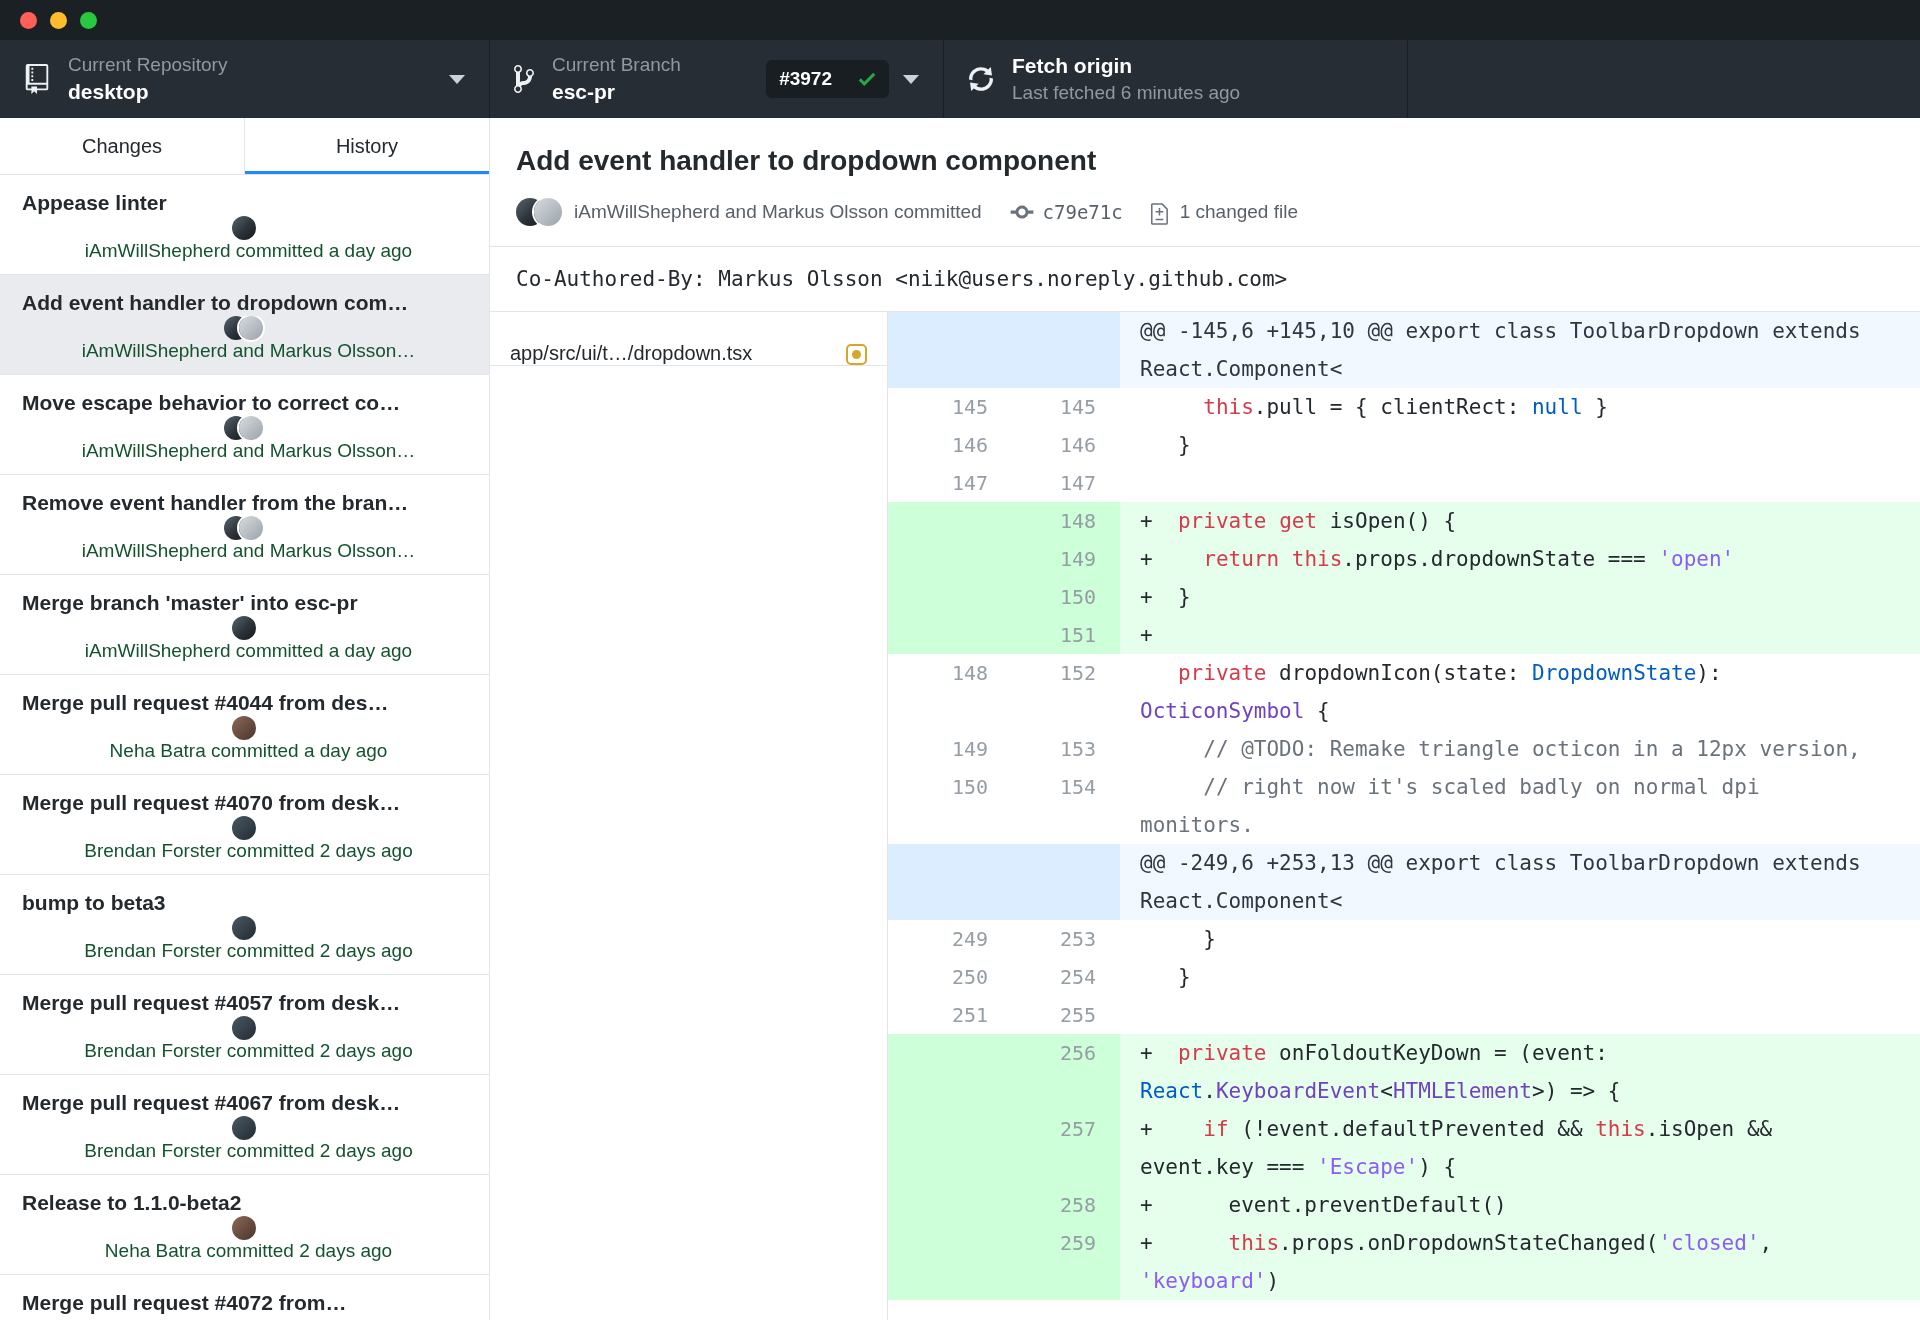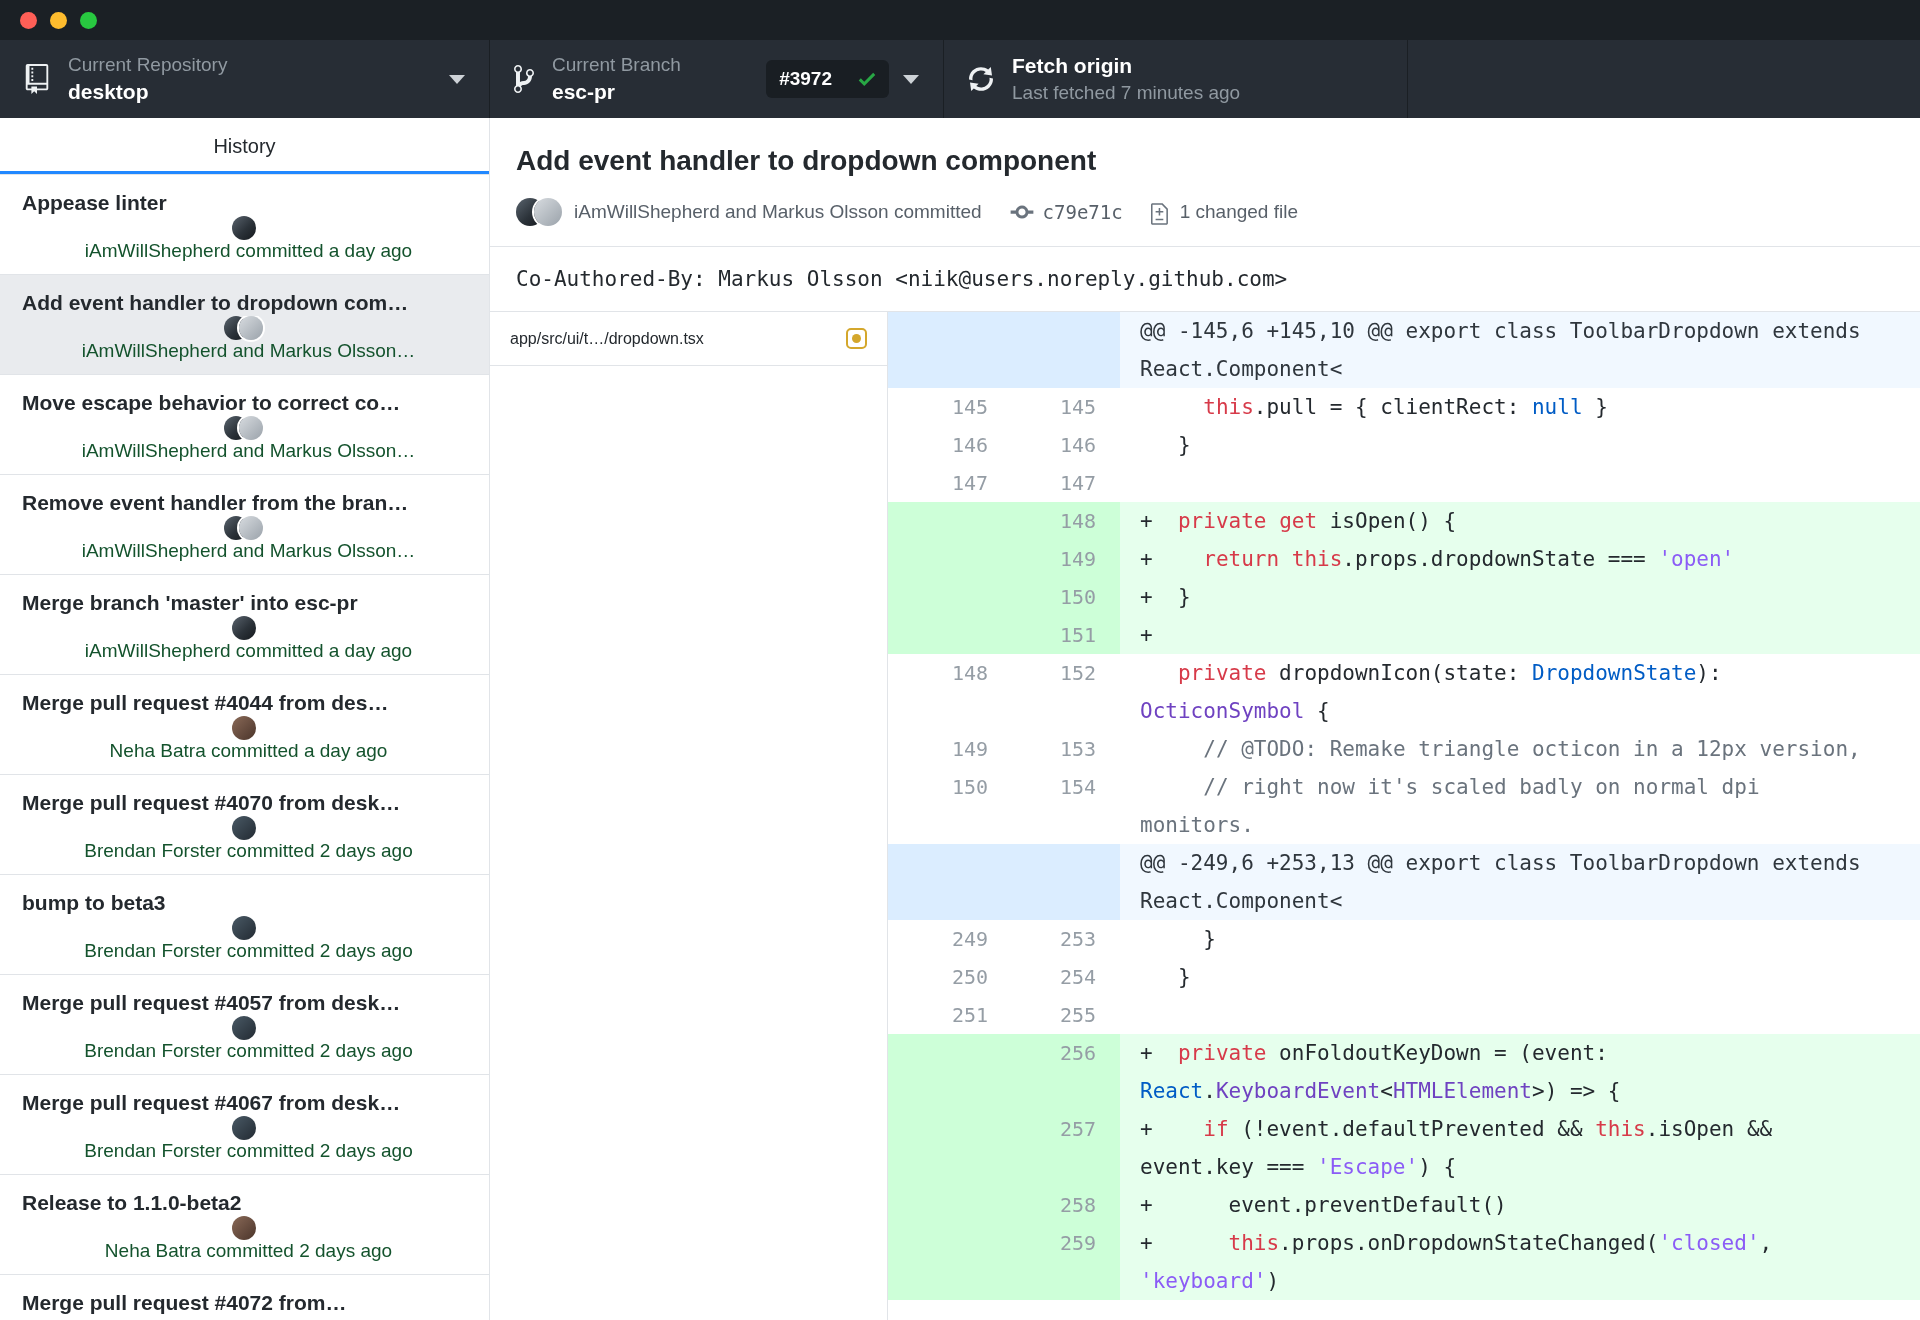--- a/index.html
+++ b/index.html
@@ -61,21 +61,21 @@
   .meta .avatar{width:28px;height:28px;}
   .meta .avs .avatar + .avatar{margin-left:-10px;box-shadow:0 0 0 2px #fff;}
   .meta-byline{margin-left:12px;}
   .meta-icon{display:flex;margin-left:28px;margin-right:9px;}
   .sha{font-family:"DejaVu Sans Mono","Liberation Mono",monospace;font-size:19px;color:#586069;}
   .commit-desc{padding:20px 26px;font-family:"DejaVu Sans Mono","Liberation Mono",monospace;font-size:21px;color:#24292e;flex:0 0 auto;white-space:pre;overflow:hidden;}
 
   
   .diff-wrap{flex:1;display:flex;min-height:0;border-top:1px solid #e1e4e8;}
   .file-panel{width:398px;flex:0 0 auto;box-sizing:border-box;border-right:1px solid #e1e4e8;background:#fff;}
-  .file-row{height:54px;display:flex;align-items:center;padding:0 20px;border-bottom:1px solid #e1e4e8;font-size:16px;color:#24292e;box-sizing:border-box;}
+  .file-row{height:54px;display:flex;align-items:flex-end;padding:0 20px;border-bottom:1px solid #e1e4e8;font-size:20px;color:#24292e;box-sizing:border-box;}
   .file-path{flex:1;white-space:nowrap;overflow:hidden;text-overflow:ellipsis;}
   .status-modified{width:17px;height:17px;border:2px solid #d4a72c;border-radius:5px;position:relative;margin-left:12px;flex:0 0 auto;}
   .status-modified::after{content:"";position:absolute;left:4px;top:4px;width:9px;height:9px;border-radius:50%;background:#d4a72c;}
 
   .diff{flex:1;min-width:0;overflow:hidden;font-family:"DejaVu Sans Mono","Liberation Mono",monospace;font-size:21px;line-height:38px;}
   .diff-row{display:flex;}
   .gut{width:120px;flex:0 0 auto;box-sizing:border-box;text-align:right;padding-right:20px;color:#959da5;font-size:20px;line-height:38px;}
   .gut.new{width:112px;padding-right:24px;}
   .code{flex:1;min-width:0;box-sizing:border-box;padding:0 55px 0 20px;white-space:pre-wrap;overflow-wrap:anywhere;color:#24292e;min-height:38px;}
   .diff-row.add .gut{background:#cdffd8;}
@@ -133,29 +133,30 @@
     </div>
 
     <div class="tb-section fetch">
       <span class="tb-icon">
         <svg width="26" height="32" viewBox="0 0 12 16">
             <path fill="#eef1f3" d="M10.24 7.4a4.15 4.15 0 0 1-1.2 3.6 4.346 4.346 0 0 1-5.41.54L4.8 10.4.5 9.8l.6 4.2 1.31-1.26c2.36 1.74 5.7 1.57 7.84-.54a5.876 5.876 0 0 0 1.74-4.46l-1.75-.34zM2.96 5a4.346 4.346 0 0 1 5.41-.54L7.2 5.6l4.3.6-.6-4.2-1.31 1.26c-2.36-1.74-5.7-1.57-7.85.54C.5 5.03-.06 6.65.01 8.26l1.75.35A4.17 4.17 0 0 1 2.96 5z"></path>
           </svg>
       </span>
       <span class="tb-text">
         <span class="tb-value" style="display:block;margin-bottom:4px">Fetch origin</span>
-        <span class="tb-label" style="display:block;margin-bottom:0">Last fetched 7 minutes ago</span>
+        <span class="tb-label" style="display:block;margin-bottom:0">Last fetched 6 minutes ago</span>
       </span>
     </div>
   </div>
 
   <div class="content">
 
     <aside class="sidebar">
       <div class="tabs">
+        <div class="tab">Changes</div>
         <div class="tab active">History</div>
       </div>
       <div class="commit-list" id="commit-list">
           <div class="commit-item">
             <div class="ci-title">Appease linter</div>
             <div class="ci-byline">
               <span class="avs">
                 <span class="avatar av-will"></span>
               </span>
               <span class="ci-by-text">iAmWillShepherd committed a day ago</span>

